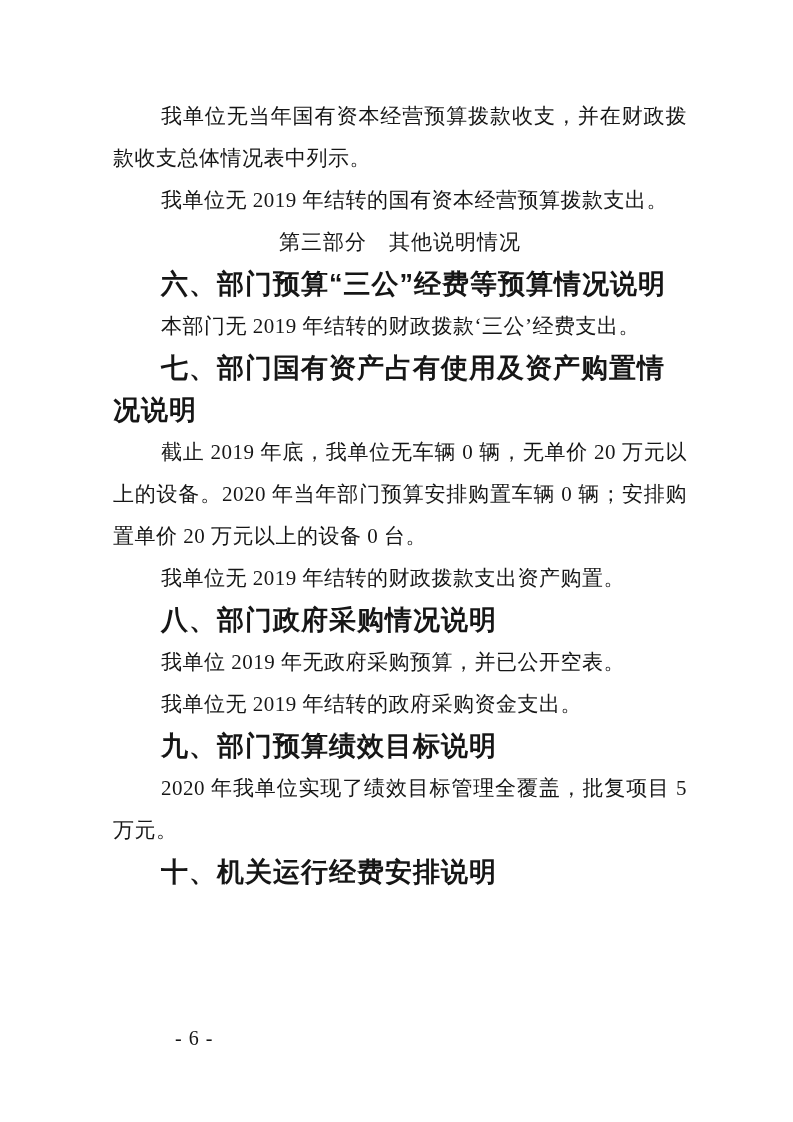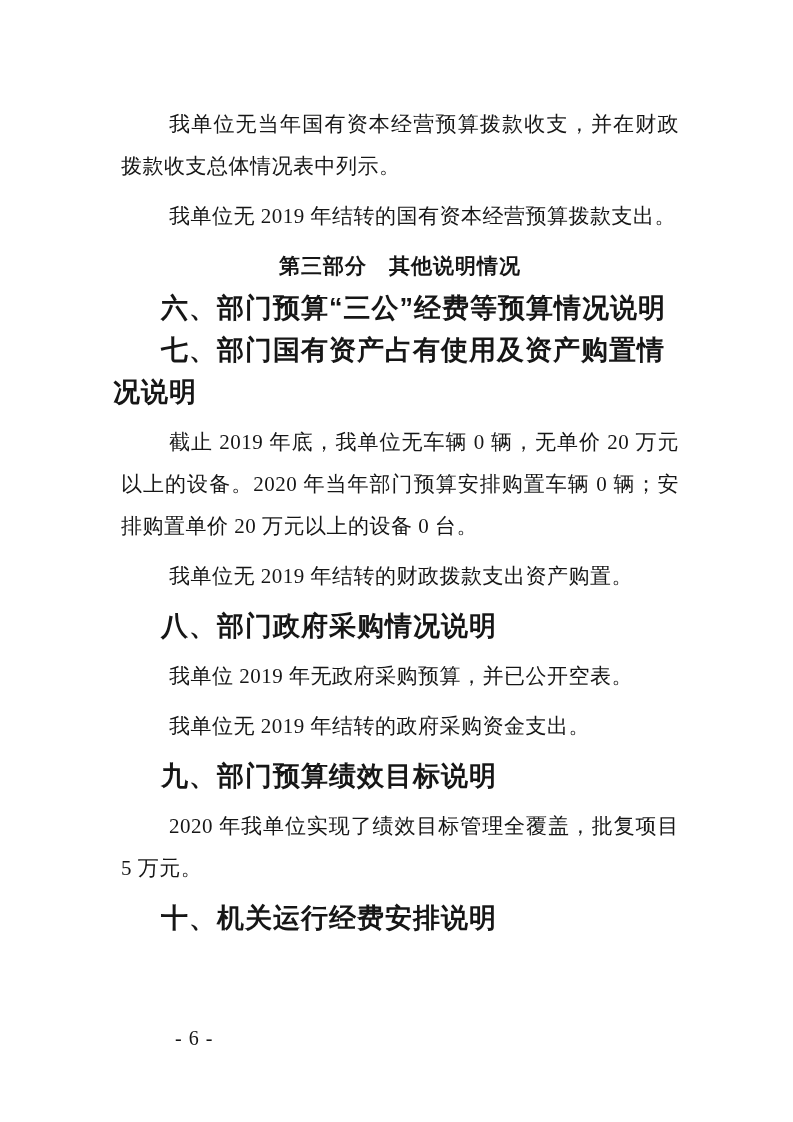--- a/index.html
+++ b/index.html
@@ -16,34 +16,34 @@
     font-family: "Liberation Serif", serif;
     color: #161616;
   }
   .content {
     position: absolute;
     left: 113px;
     top: 95px;
     width: 574px;
   }
   .para {
-    margin: 8px;
+    margin: 0;
     font-size: 21px;
     line-height: 42px;
     text-align: justify;
     text-indent: 48px;
     font-weight: normal;
     letter-spacing: 0.5px;
   }
   .chapter-heading {
     margin: 0;
     font-size: 21px;
     line-height: 42px;
     text-align: center;
-    font-weight: bold;
+    font-weight: normal;
     font-family: "Liberation Sans", sans-serif;
     letter-spacing: 1px;
   }
   .section-heading {
     margin: 0;
     font-size: 27px;
     line-height: 42px;
     text-indent: 48px;
     text-align: left;
     font-weight: bold;
@@ -63,20 +63,21 @@
 </style>
 </head>
 <body>
 
 <div class="page">
   <div class="content">
     <p class="para">我单位无当年国有资本经营预算拨款收支，并在财政拨款收支总体情况表中列示。</p>
     <p class="para">我单位无 2019 年结转的国有资本经营预算拨款支出。</p>
     <h2 class="chapter-heading">第三部分　其他说明情况</h2>
     <h3 class="section-heading">六、部门预算“三公”经费等预算情况说明</h3>
+    <p class="para">本部门无 2019 年结转的财政拨款‘三公’经费支出。</p>
     <h3 class="section-heading">七、部门国有资产占有使用及资产购置情况说明</h3>
     <p class="para">截止 2019 年底，我单位无车辆 0 辆，无单价 20 万元以上的设备。2020 年当年部门预算安排购置车辆 0 辆；安排购置单价 20 万元以上的设备 0 台。</p>
     <p class="para">我单位无 2019 年结转的财政拨款支出资产购置。</p>
     <h3 class="section-heading">八、部门政府采购情况说明</h3>
     <p class="para">我单位 2019 年无政府采购预算，并已公开空表。</p>
     <p class="para">我单位无 2019 年结转的政府采购资金支出。</p>
     <h3 class="section-heading">九、部门预算绩效目标说明</h3>
     <p class="para">2020 年我单位实现了绩效目标管理全覆盖，批复项目 5 万元。</p>
     <h3 class="section-heading">十、机关运行经费安排说明</h3>
   </div>

